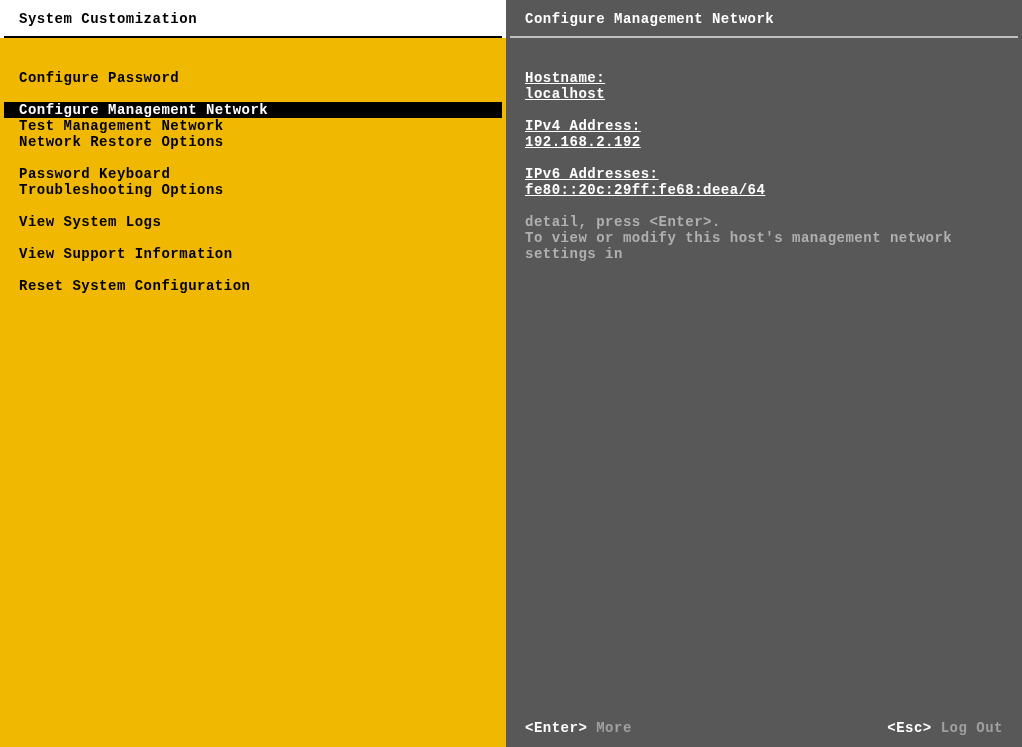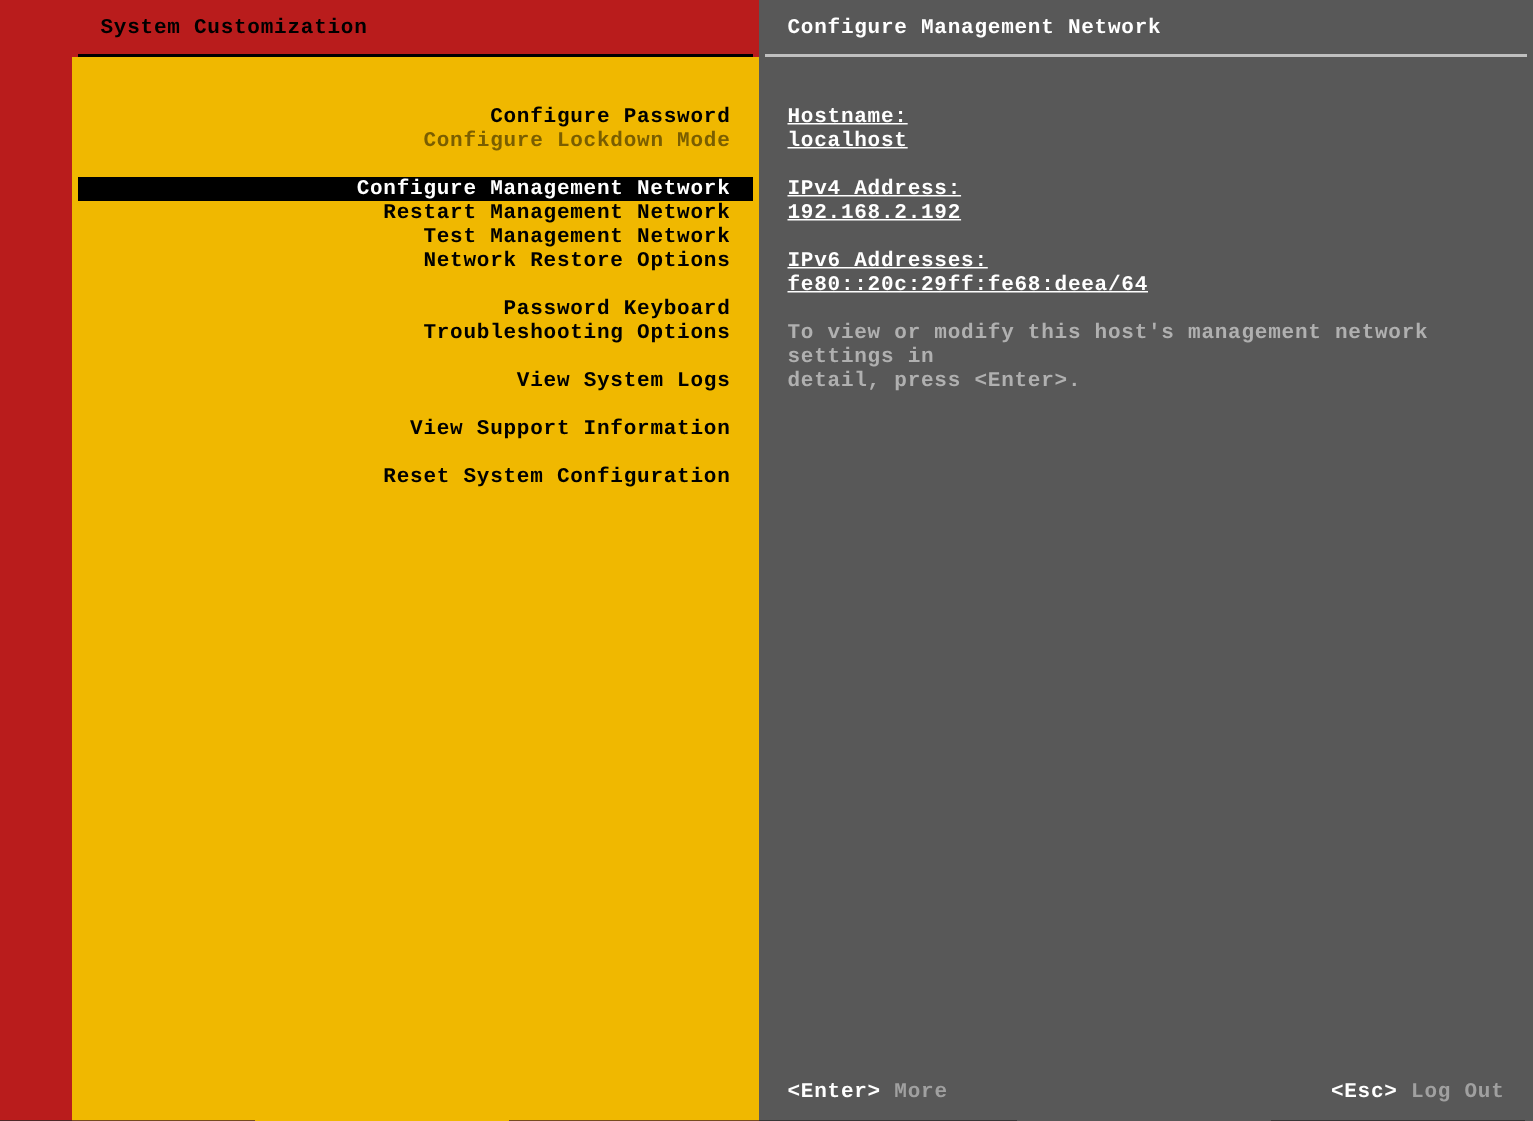--- a/index.html
+++ b/index.html
@@ -18,24 +18,23 @@
     letter-spacing: 0.5px;
   }
   .container {
     display: flex;
     width: 100%;
     height: 100%;
   }
   .left-panel {
     width: 506px;
     height: 747px;
-    background: #b91c1c;
+    background: #ffffff;
     display: flex;
     flex-direction: column;
-    padding-left: 48px;
   }
   .right-panel {
     width: 516px;
     height: 747px;
     background: #585858;
     display: flex;
     flex-direction: column;
     position: relative;
   }
   .left-header {
@@ -57,21 +56,20 @@
   .menu-area {
     padding: 32px 4px 0 4px;
     flex: 1;
     background: #f0b800;
   }
   .menu-item {
     padding: 0 15px;
     line-height: 16px;
     color: #000;
     cursor: pointer;
-    text-align: right;
   }
   .menu-item.disabled {
     color: #7a5e00;
     cursor: default;
   }
   .menu-item.selected {
     background: #000;
     color: #fff;
   }
   .menu-spacer {
@@ -114,24 +112,22 @@
 </head>
 <body>
 
 <div class="container">
 
   <div class="left-panel">
     <div class="left-header">System Customization</div>
     <div class="left-divider"></div>
     <div class="menu-area" id="menu-area">
         <div class="menu-item">Configure Password</div>
-        <div class="menu-item disabled">Configure Lockdown Mode</div>
         <div class="menu-spacer"></div>
         <div class="menu-item selected">Configure Management Network</div>
-        <div class="menu-item">Restart Management Network</div>
         <div class="menu-item">Test Management Network</div>
         <div class="menu-item">Network Restore Options</div>
         <div class="menu-spacer"></div>
         <div class="menu-item">Password Keyboard</div>
         <div class="menu-item">Troubleshooting Options</div>
         <div class="menu-spacer"></div>
         <div class="menu-item">View System Logs</div>
         <div class="menu-spacer"></div>
         <div class="menu-item">View Support Information</div>
         <div class="menu-spacer"></div>
@@ -154,22 +150,22 @@
         <div>IPv4 Address:</div>
         <div>192.168.2.192</div>
       </div>
 
       <div class="detail-block">
         <div>IPv6 Addresses:</div>
         <div>fe80::20c:29ff:fe68:deea/64</div>
       </div>
 
       <div class="detail-hint">
+        <div>detail, press &lt;Enter&gt;.</div>
         <div>To view or modify this host's management network settings in</div>
-        <div>detail, press &lt;Enter&gt;.</div>
       </div>
 
     </div>
 
     <div class="footer">
       <div class="footer-left">
         <span class="key-white">&lt;Enter&gt;</span><span class="key-grey"> More</span>
       </div>
       <div class="footer-right">
         <span class="key-white">&lt;Esc&gt;</span><span class="key-grey"> Log Out</span>

